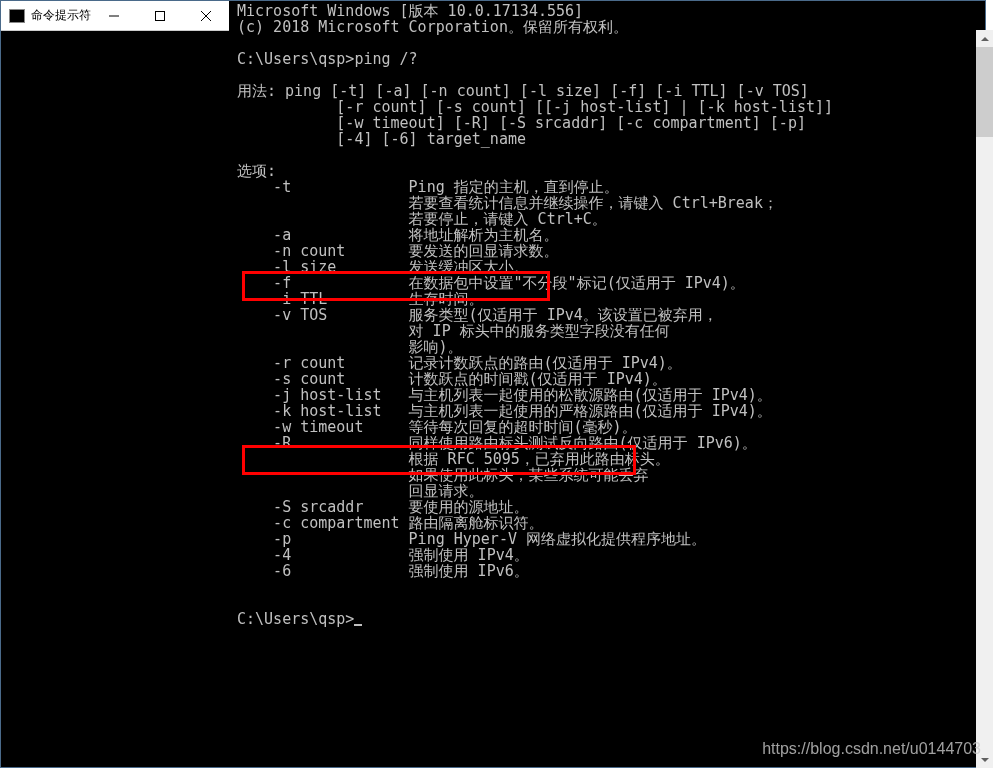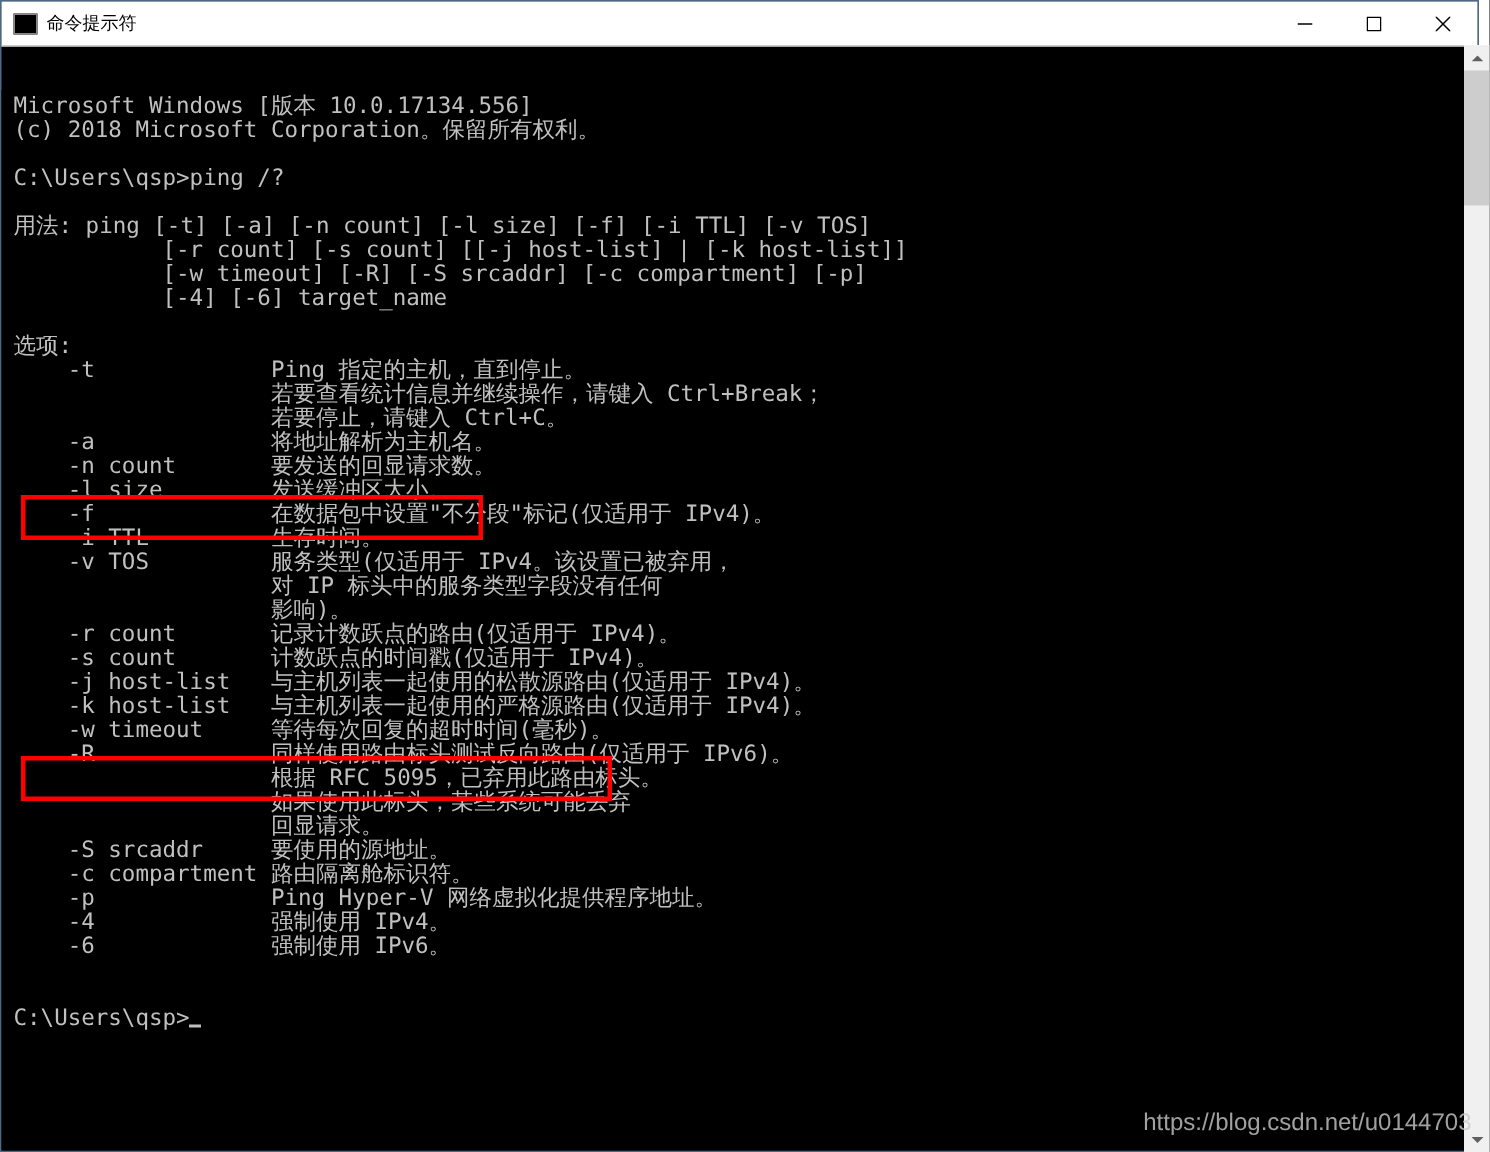--- a/index.html
+++ b/index.html
@@ -13,23 +13,22 @@
       height: 768px;
       background: #fff;
       overflow: hidden;
       position: relative;
     }
     .window {
       width: 986px;
       height: 768px;
       border: 1px solid #4a6a8a;
       display: flex;
-      flex-direction: column;
+      flex-direction: row;
       background: #000;
-      gap: 29px;
     }
     .titlebar {
       height: 30px;
       background: #fff;
       display: flex;
       align-items: center;
       padding: 0 0 0 8px;
       border-bottom: 1px solid #ccc;
     }
     .titlebar-icon {

